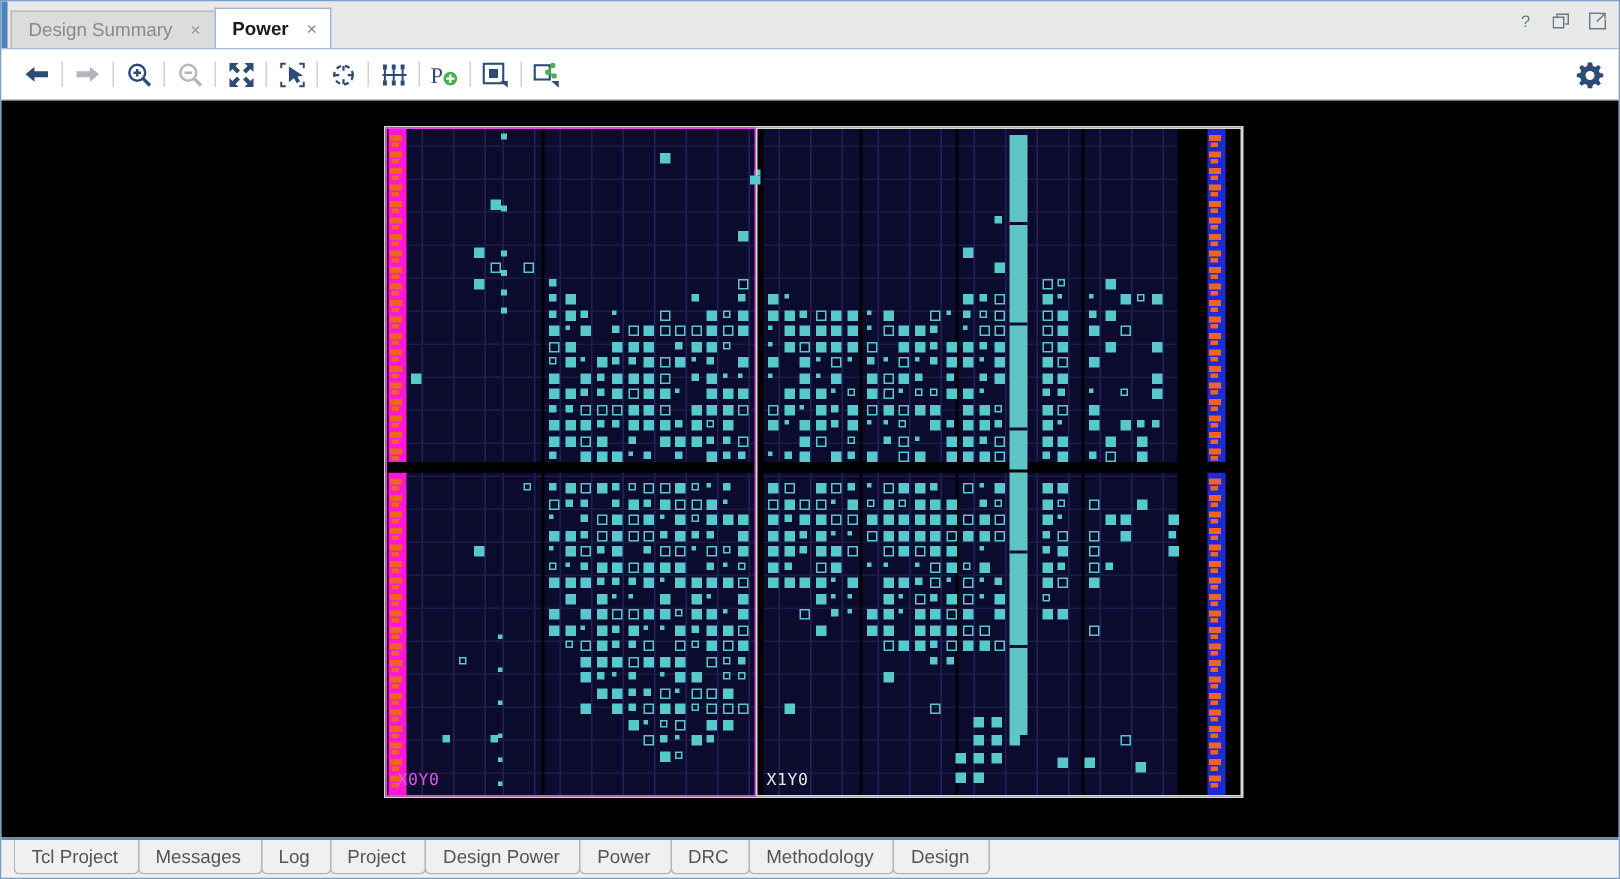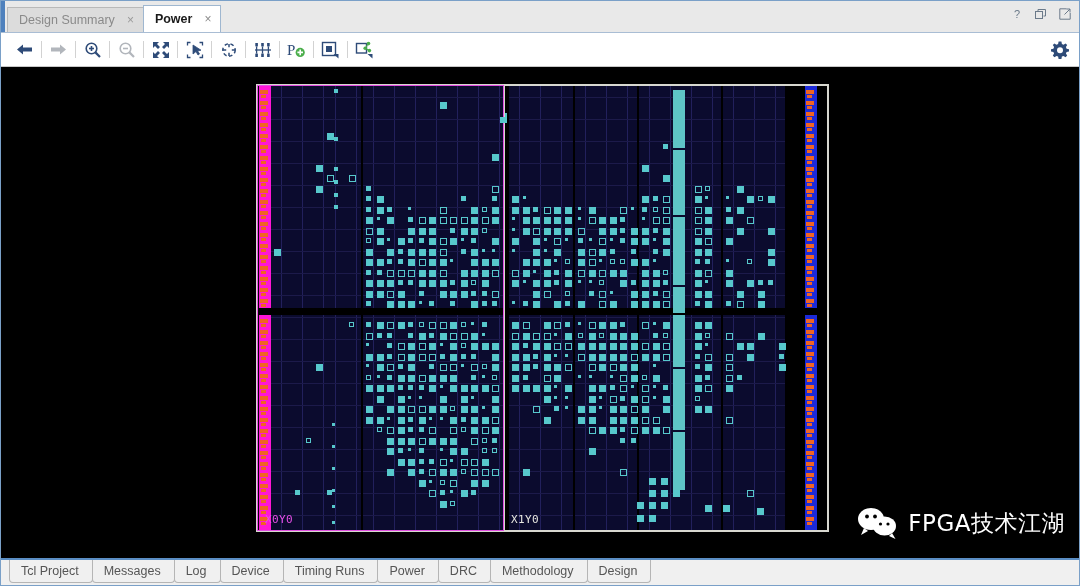--- a/index.html
+++ b/index.html
@@ -1370,50 +1370,37 @@
         <div class="cell" style="left: 75px; top: 404px; width: 3px; height: 3px; background: rgb(87, 200, 204);"></div>
         <div class="cell" style="left: 75px; top: 420px; width: 3px; height: 3px; background: rgb(87, 200, 204);"></div>
         <div class="cell" style="left: 75px; top: 436px; width: 3px; height: 3px; background: rgb(87, 200, 204);"></div>
         <div class="slr" id="slr0"></div>
         <div class="slr" id="slr1"></div>
         <div class="slrlabel" id="lbl0" style="left: 8px; bottom: 5px;">X0Y0</div>
         <div class="slrlabel" id="lbl1" style="left: 254px; bottom: 5px;">X1Y0</div>
         <div class="cell" style="left: 243px; top: 32px; width: 7px; height: 6px; background: rgb(87, 200, 204);"></div>
       </div>
 
-    <div class="watermark">
-      <svg width="42" height="34" viewBox="0 0 42 34">
-        <ellipse cx="14" cy="13" rx="13" ry="11" fill="#ffffff"></ellipse>
-        <path d="M7 22 L4 29 L11 25 Z" fill="#ffffff"></path>
-        <circle cx="10" cy="10.5" r="1.9" fill="#000000"></circle>
-        <circle cx="18" cy="10.5" r="1.9" fill="#000000"></circle>
-        <ellipse cx="27.5" cy="20" rx="11.5" ry="9.6" fill="#ffffff"></ellipse>
-        <path d="M35 27 L38.5 33 L32 30 Z" fill="#ffffff"></path>
-        <circle cx="23.5" cy="18" r="1.6" fill="#000000"></circle>
-        <circle cx="31" cy="18" r="1.6" fill="#000000"></circle>
-      </svg>
-      <span class="wm-text">FPGA技术江湖</span>
-    </div>
   </div>
 
   <div class="bottombar">
     <div class="btab">
         <span>Tcl Project</span>
       </div>
     <div class="btab">
         <span>Messages</span>
       </div>
     <div class="btab">
         <span>Log</span>
       </div>
     <div class="btab">
-        <span>Device</span>
+        <span>Project</span>
       </div>
     <div class="btab">
-        <span>Timing Runs</span>
+        <span>Design Power</span>
       </div>
     <div class="btab">
         <span>Power</span>
       </div>
     <div class="btab">
         <span>DRC</span>
       </div>
     <div class="btab">
         <span>Methodology</span>
       </div>

